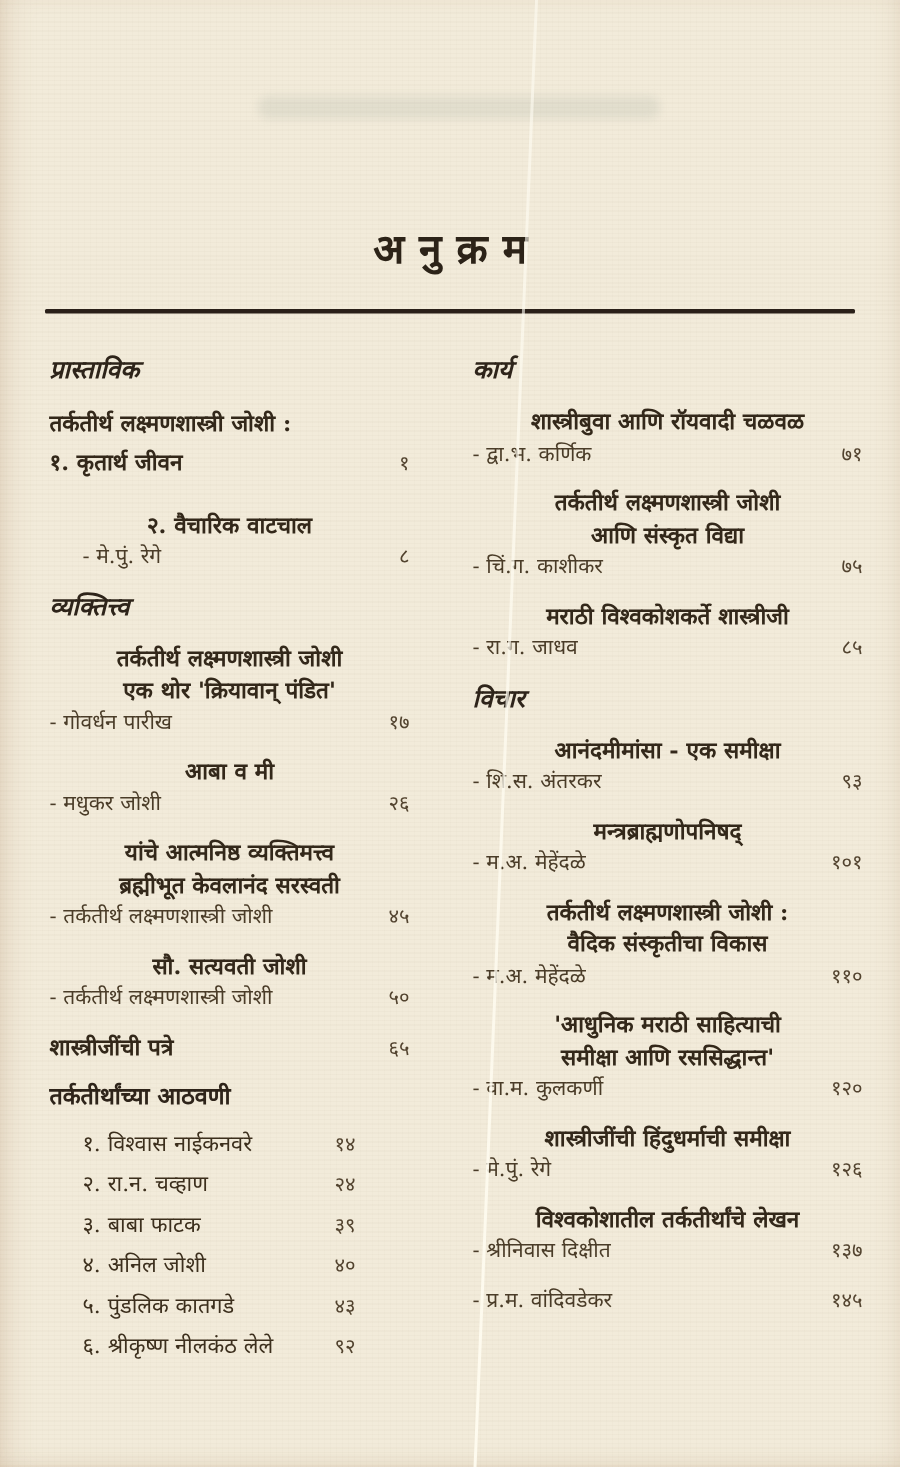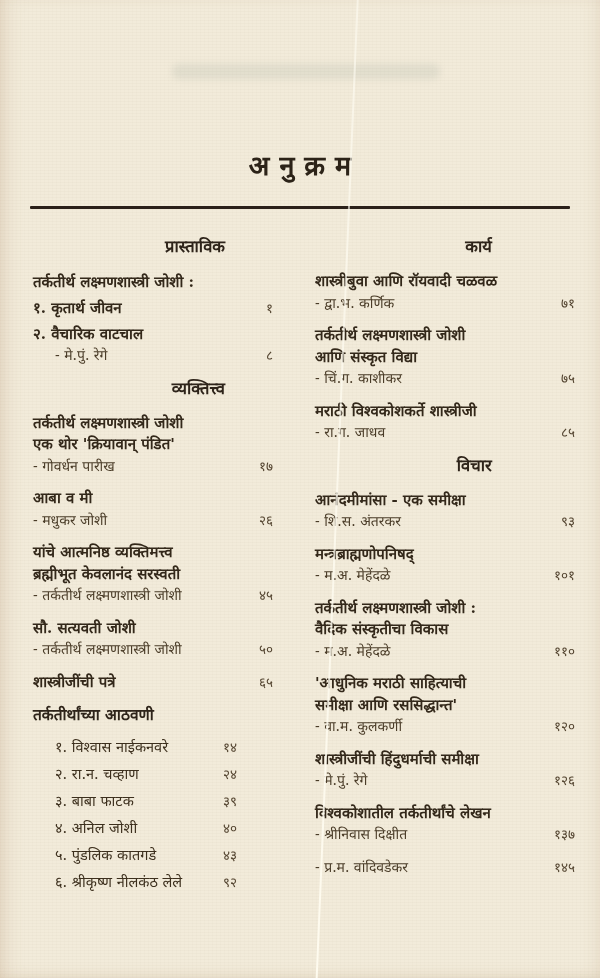--- a/index.html
+++ b/index.html
@@ -37,32 +37,32 @@
   .rule{
     width:540px; height:3px; background:#2a2019;
     margin:23px auto 0 auto; border-radius:1px;
   }
   .cols{ display:flex; margin:27px 25px 0 33px; }
   .col-left{ width:240px; flex:0 0 240px; }
   .col-gap{ width:42px; flex:0 0 42px; }
   .col-right{ flex:1 1 auto; }
   .heading{
     font-weight:bold; font-size:16.5px; color:#2e241a;
-    text-align:right; margin:0 0 13px 0; line-height:22px;
+    text-align:left; margin:0 0 13px 0; line-height:22px;font-style:italic;
   }
   .col-left .heading{ width:80%; }
   .col-right .heading{ width:68%; }
   .heading.mid{ margin-top:11px; }
   .heading-inline{
     font-weight:bold; font-size:15.5px; color:#2e241a;
     margin:4px 0 8px 0; line-height:22px;
   }
   .intro{ font-weight:bold; font-size:15px; line-height:22px; margin-bottom:5px; color:#33281a;}
-  .entry{ margin-bottom:11px; }
-  .entry.tight{ margin-bottom:4px; }
+  .entry{ margin-bottom:11px;text-align:center; }
+  .entry.tight{ margin-bottom:20px; }
   .tline{ font-weight:bold; font-size:15px; line-height:21.5px; color:#33281a; }
   .row{ display:flex; justify-content:space-between; align-items:baseline; }
   .author{ font-size:14px; line-height:21.5px; color:#4a3c28; }
   .author.indent{ padding-left:22px; }
   .pg{ font-size:13.5px; color:#52432f; flex:0 0 auto; padding-left:6px; }
   .toclist{ padding-left:22px; width:182px; margin-top:2px; }
   .toclist .row{ line-height:27px; }
   .toclist .lbl{ font-size:14.5px; color:#3c2f1d; }
 </style>
 </head>

